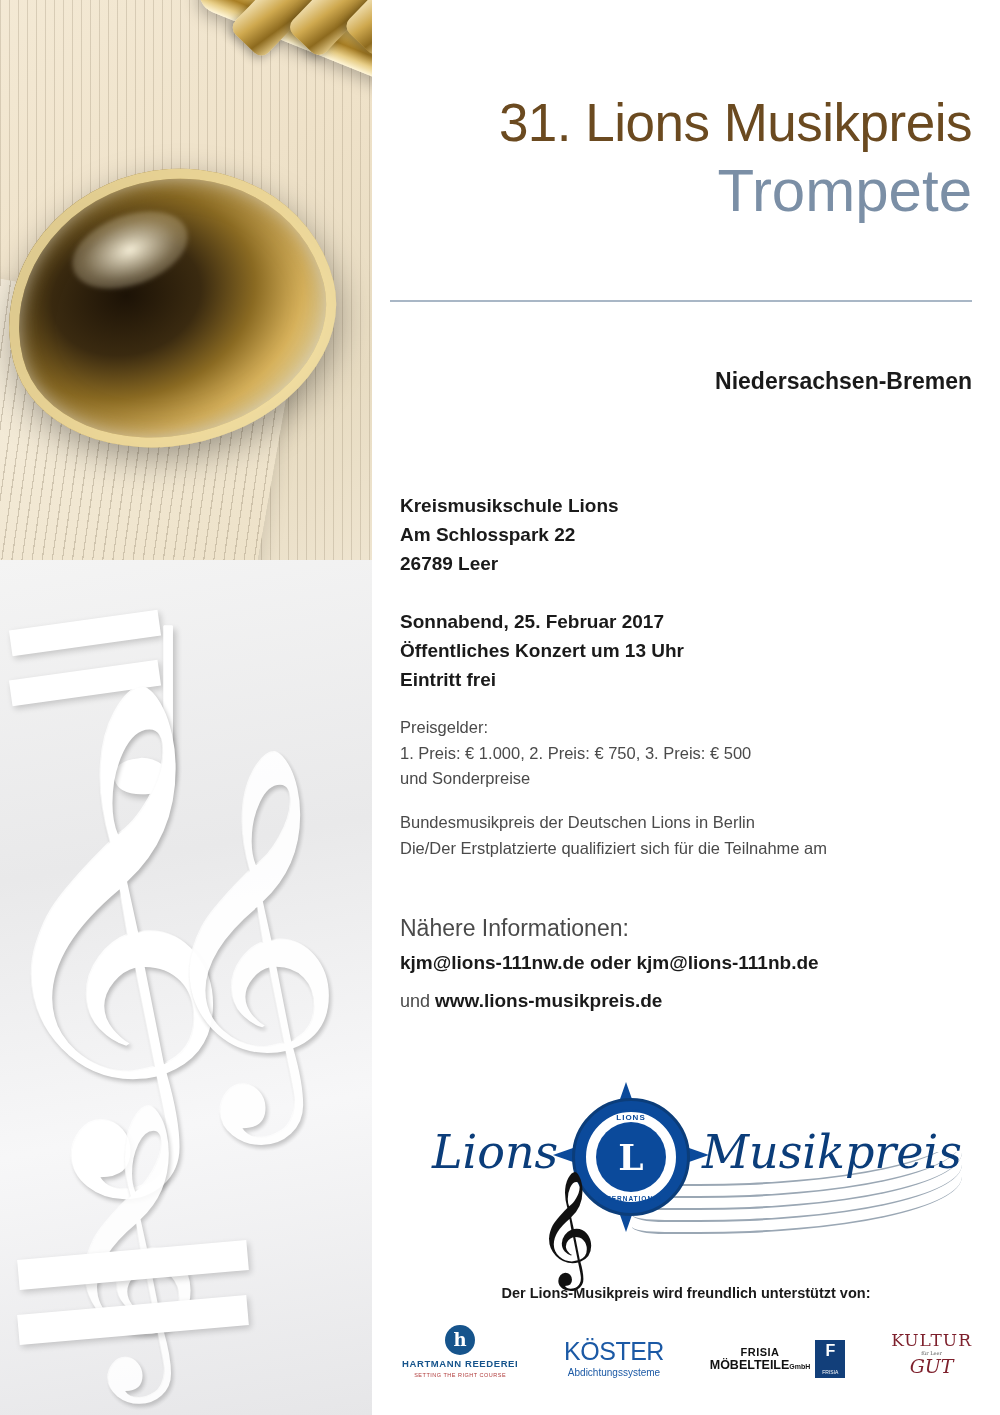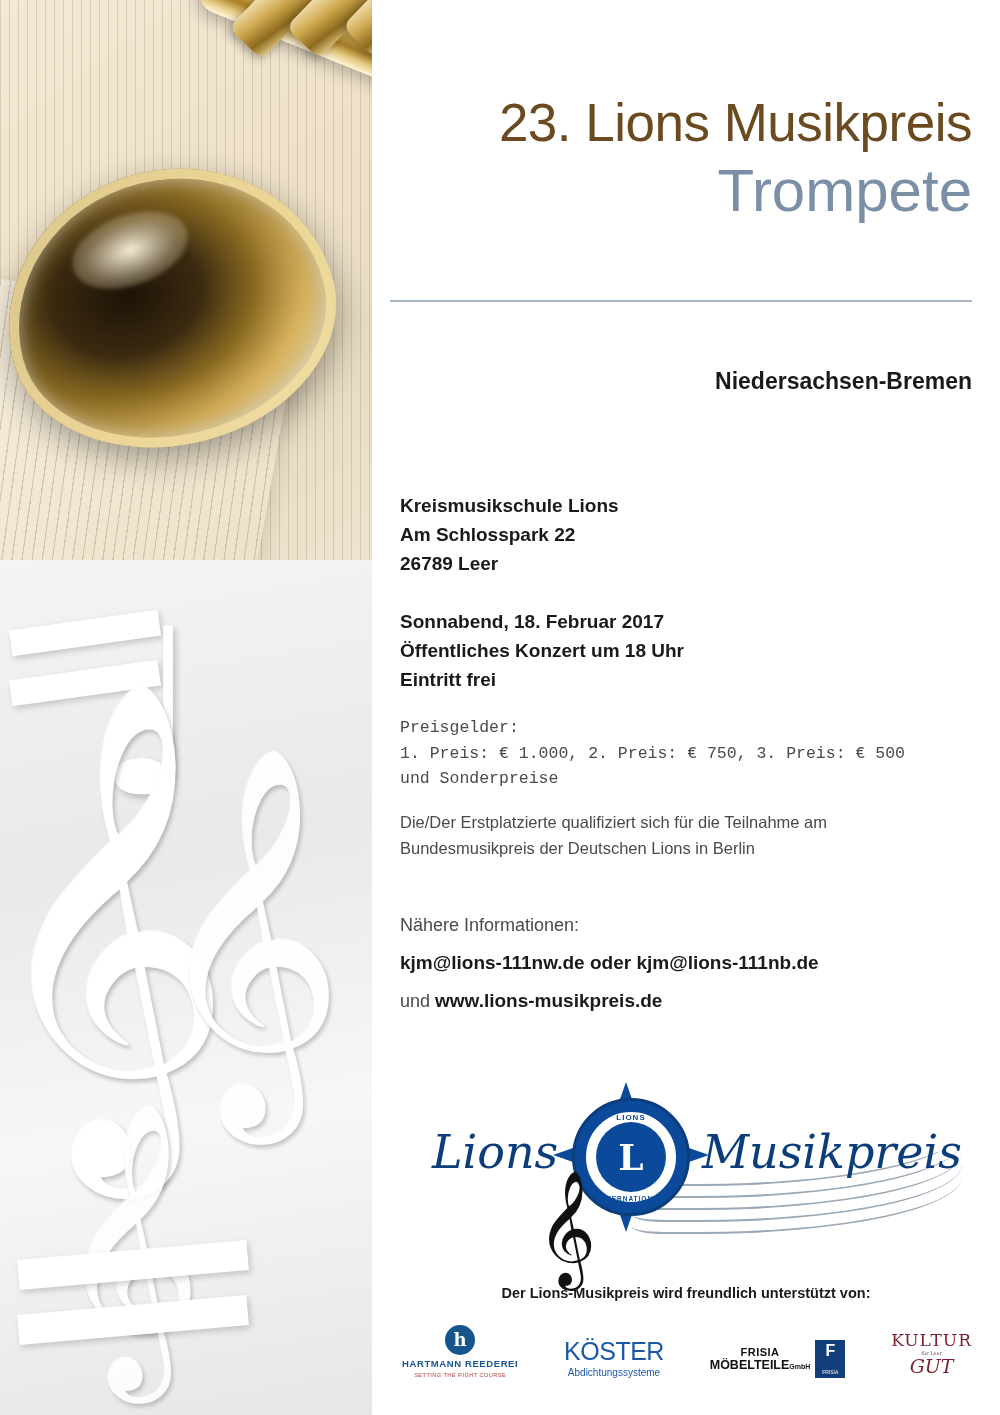--- a/index.html
+++ b/index.html
@@ -220,33 +220,32 @@
     font-weight: bold;
     color: #1a1a1a;
     line-height: 1.52;
   }
   .prizes {
     position: absolute;
     left: 28px; top: 715px;
     font-size: 16.5px;
     color: #4a4a4a;
     line-height: 1.55;
-    font-family: Liberation Mono, monospace;
   }
   .qualify {
     position: absolute;
     left: 28px; top: 810px;
     font-size: 16.5px;
     color: #4a4a4a;
     line-height: 1.55;
   }
   .info-head {
     position: absolute;
     left: 28px; top: 915px;
-    font-size: 18px;
+    font-size: 23px;
     color: #4a4a4a;
   }
   .info-mail {
     position: absolute;
     left: 28px; top: 952px;
     font-size: 19px;
     font-weight: bold;
     color: #1a1a1a;
   }
   .info-web {
@@ -432,50 +431,50 @@
       <div class="clef clef-b">𝄞</div>
       <div class="clef clef-c">𝄞</div>
       <div class="bar-shape bar-3"></div>
       <div class="bar-shape bar-4"></div>
     </div>
   </div>
 
   <div class="right-col">
 
     <div class="title-block">
-      <div class="title-main">23. Lions Musikpreis</div>
+      <div class="title-main">31. Lions Musikpreis</div>
       <div class="title-sub">Trompete</div>
     </div>
     <div class="title-rule"></div>
 
     <div class="districts">
       <div>Niedersachsen-Bremen</div>
     </div>
 
     <div class="venue">
       <div>Kreismusikschule Lions</div>
       <div>Am Schlosspark 22</div>
       <div>26789 Leer</div>
     </div>
 
     <div class="date-block">
-      <div>Sonnabend, 18. Februar 2017</div>
-      <div>Öffentliches Konzert um 18 Uhr</div>
+      <div>Sonnabend, 25. Februar 2017</div>
+      <div>Öffentliches Konzert um 13 Uhr</div>
       <div>Eintritt frei</div>
     </div>
 
     <div class="prizes">
       <div>Preisgelder:</div>
       <div>1. Preis: € 1.000, 2. Preis: € 750, 3. Preis: € 500</div>
       <div>und Sonderpreise</div>
     </div>
 
     <div class="qualify">
+      <div>Bundesmusikpreis der Deutschen Lions in Berlin</div>
       <div>Die/Der Erstplatzierte qualifiziert sich für die Teilnahme am</div>
-      <div>Bundesmusikpreis der Deutschen Lions in Berlin</div>
     </div>
 
     <div class="info-head">Nähere Informationen:</div>
     <div class="info-mail">kjm@lions-111nw.de oder kjm@lions-111nb.de</div>
     <div class="info-web">
       <span>und </span><b>www.lions-musikpreis.de</b>
     </div>
 
     <div class="logo-wrap">
       <div class="logo-staff">

